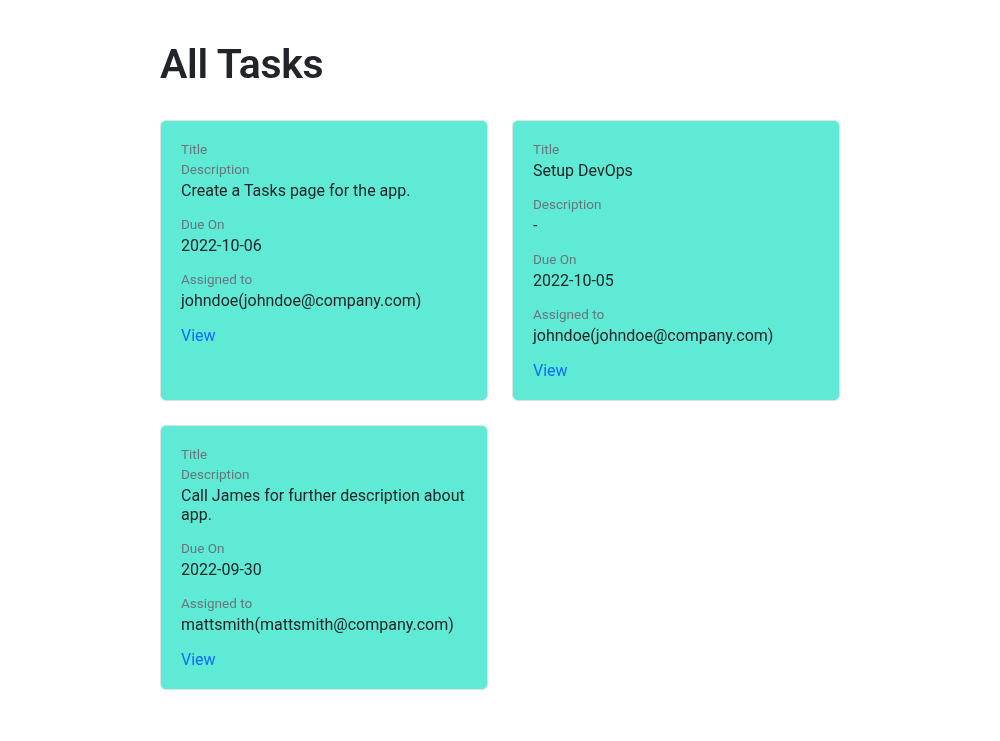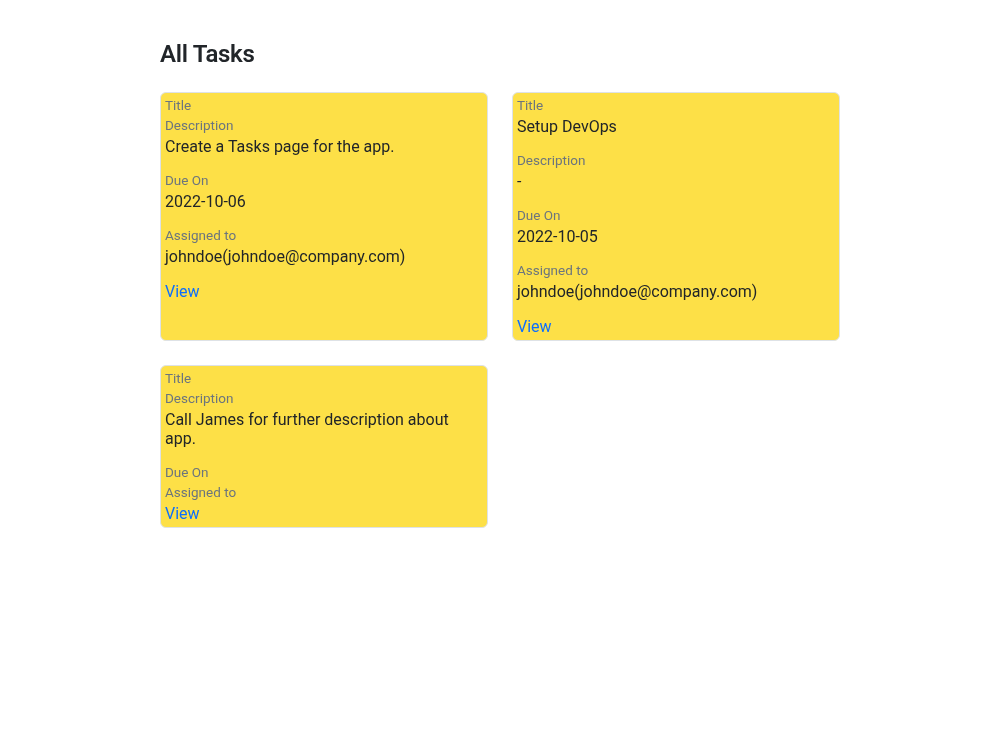--- a/index.html
+++ b/index.html
@@ -7,36 +7,36 @@
       margin: 0;
       padding: 0;
     }
     body {
       font-family: -apple-system, BlinkMacSystemFont, "Segoe UI", Roboto, "Helvetica Neue", Arial, sans-serif;
       background: #ffffff;
       color: #212529;
       padding: 40px 160px;
     }
     h2.page-title {
-      font-size: 24px;
+      font-size: 41px;
       font-weight: 600;
       color: #212529;
-      margin-bottom: 24px;
+      margin-bottom: 32px;
       letter-spacing: -0.3px;
     }
     .task-grid {
       display: grid;
       grid-template-columns: 1fr 1fr;
       gap: 24px;
     }
     .task-card {
-      background: #fde047;
+      background: #5eead4;
       border: 1px solid #dee2e6;
       border-radius: 6px;
-      padding: 4px;
+      padding: 20px;
     }
     .field-label {
       font-size: 13.5px;
       color: #6c757d;
       margin-bottom: 4px;
     }
     .field-value {
       font-size: 16px;
       color: #212529;
       margin-bottom: 16px;
@@ -76,17 +76,19 @@
     <div class="field-label">Assigned to</div>
     <div class="field-value">johndoe(johndoe@company.com)</div>
     <a class="view-link">View</a>
   </div>
 
   <div class="task-card">
     <div class="field-label">Title</div>
     <div class="field-label">Description</div>
     <div class="field-value">Call James for further description about app.</div>
     <div class="field-label">Due On</div>
+    <div class="field-value">2022-09-30</div>
     <div class="field-label">Assigned to</div>
+    <div class="field-value">mattsmith(mattsmith@company.com)</div>
     <a class="view-link">View</a>
   </div>
 
 </div>
 
 </body></html>

